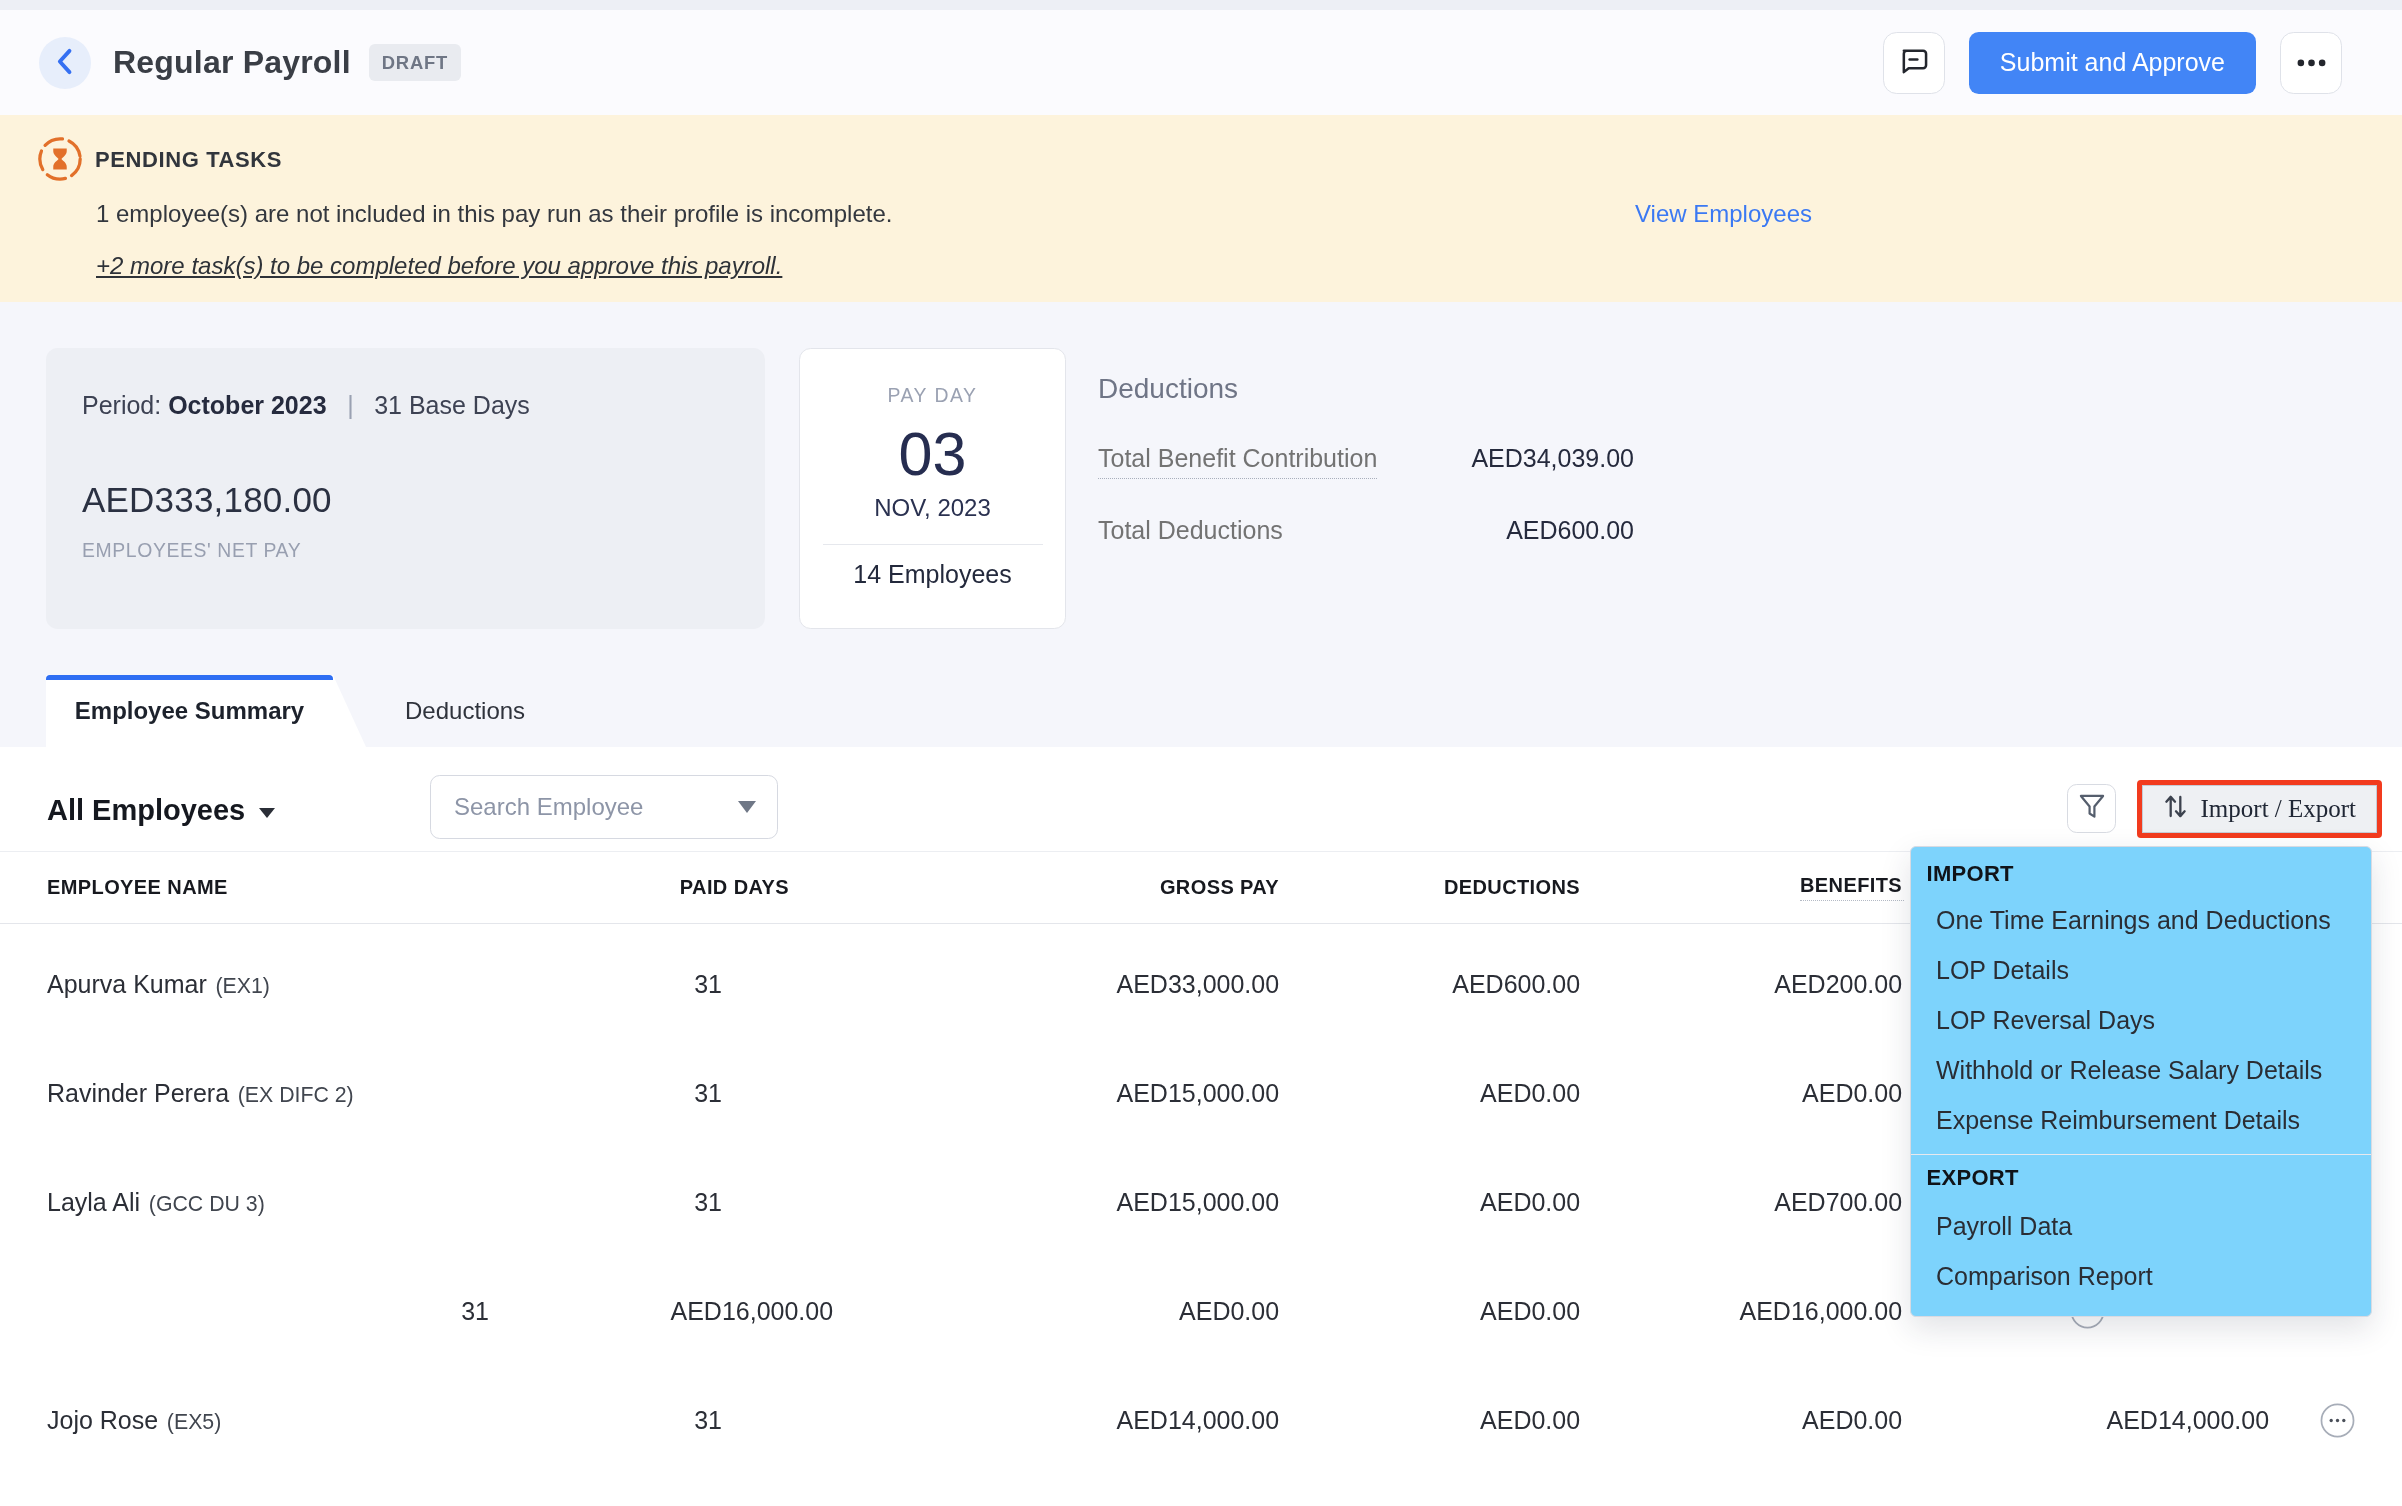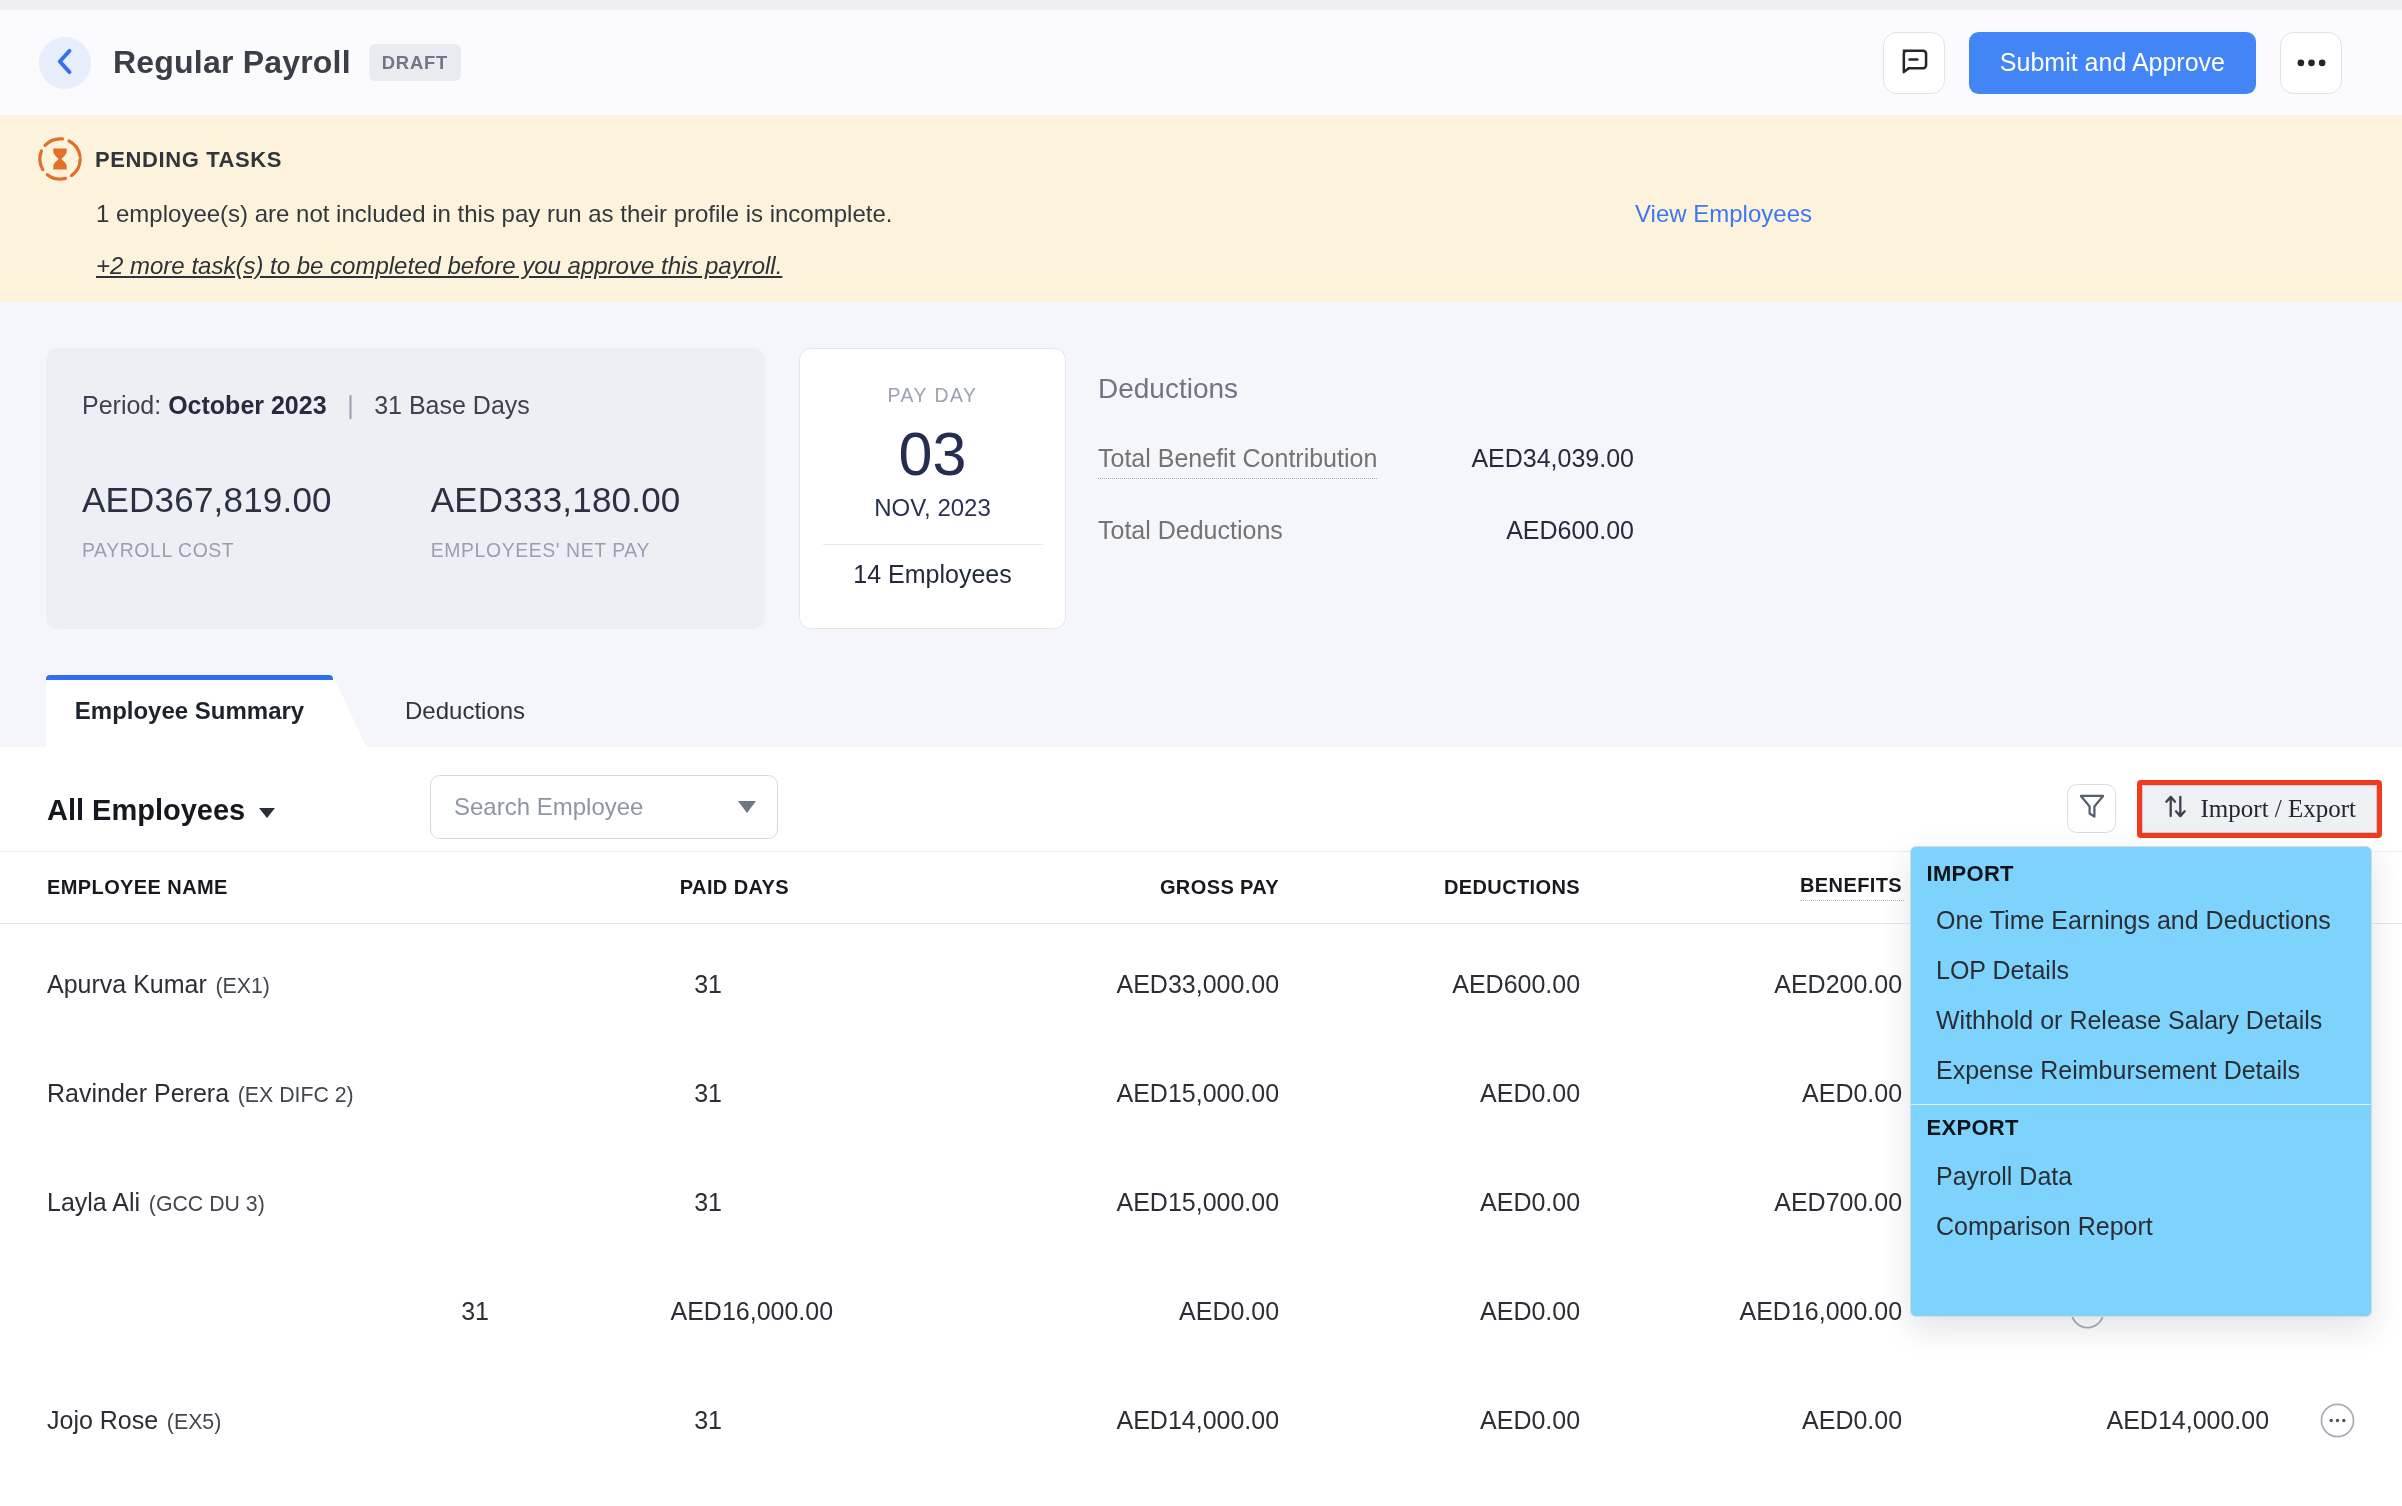--- a/index.html
+++ b/index.html
@@ -190,24 +190,20 @@
 
     <div class="period-card">
       <div class="period-line">
         <span>Period:</span>
         <b>October 2023</b>
         <span class="period-sep">|</span>
         <span>31 Base Days</span>
       </div>
       <div class="amounts">
         <div class="amount-block">
-          <div class="amount-val">AED367,819.00</div>
-          <div class="amount-lbl">PAYROLL COST</div>
-        </div>
-        <div class="amount-block">
           <div class="amount-val">AED333,180.00</div>
           <div class="amount-lbl">EMPLOYEES' NET PAY</div>
         </div>
       </div>
     </div>
 
     <div class="payday-card">
       <div class="payday-lbl">PAY DAY</div>
       <div class="payday-day">03</div>
       <div class="payday-my">NOV, 2023</div>
@@ -365,20 +361,21 @@
         </div>
       </div>
 
     </div>
   </section>
 
   <div class="menu">
     <div class="menu-label">IMPORT</div>
     <div class="menu-item">One Time Earnings and Deductions</div>
     <div class="menu-item">LOP Details</div>
+    <div class="menu-item">LOP Reversal Days</div>
     <div class="menu-item">Withhold or Release Salary Details</div>
     <div class="menu-item">Expense Reimbursement Details</div>
     <hr class="menu-div">
     <div class="menu-label exp">EXPORT</div>
     <div class="menu-item">Payroll Data</div>
     <div class="menu-item">Comparison Report</div>
   </div>
 
 </div>
 

